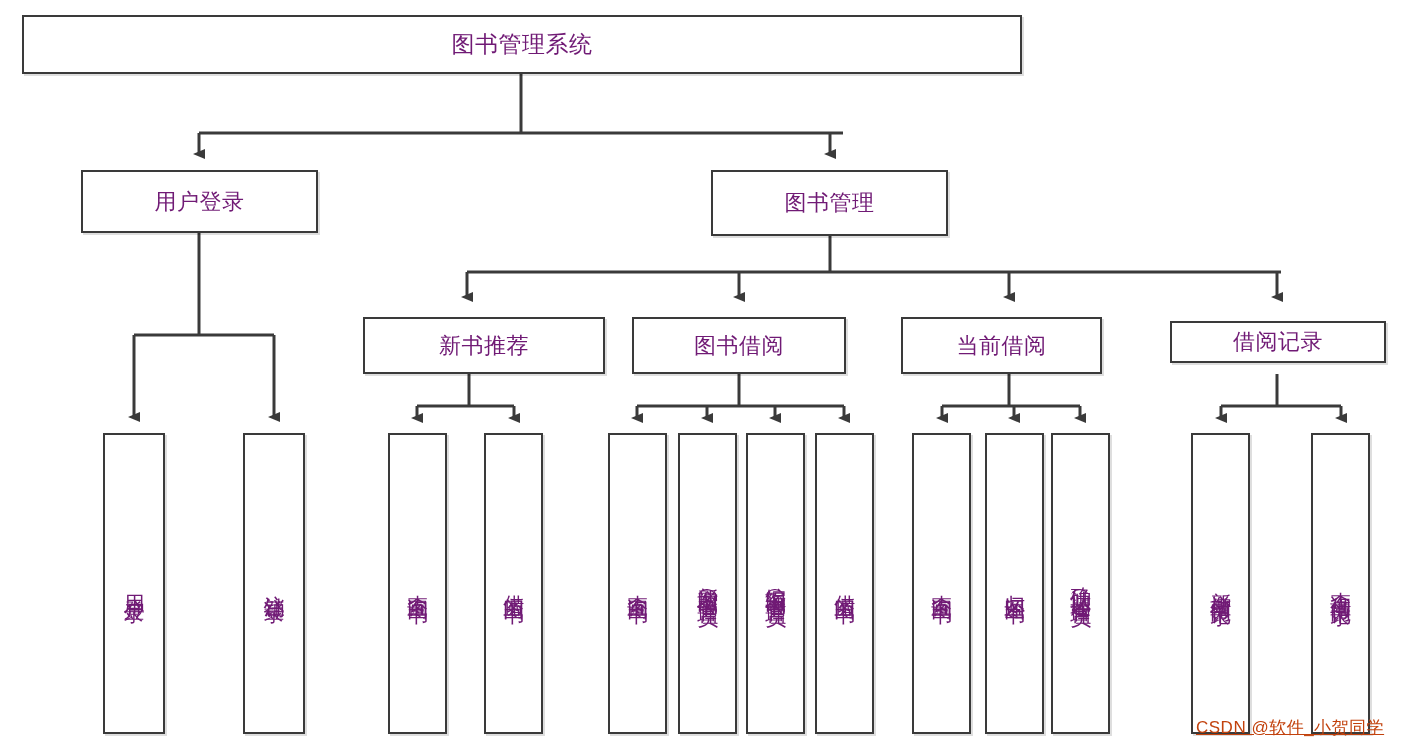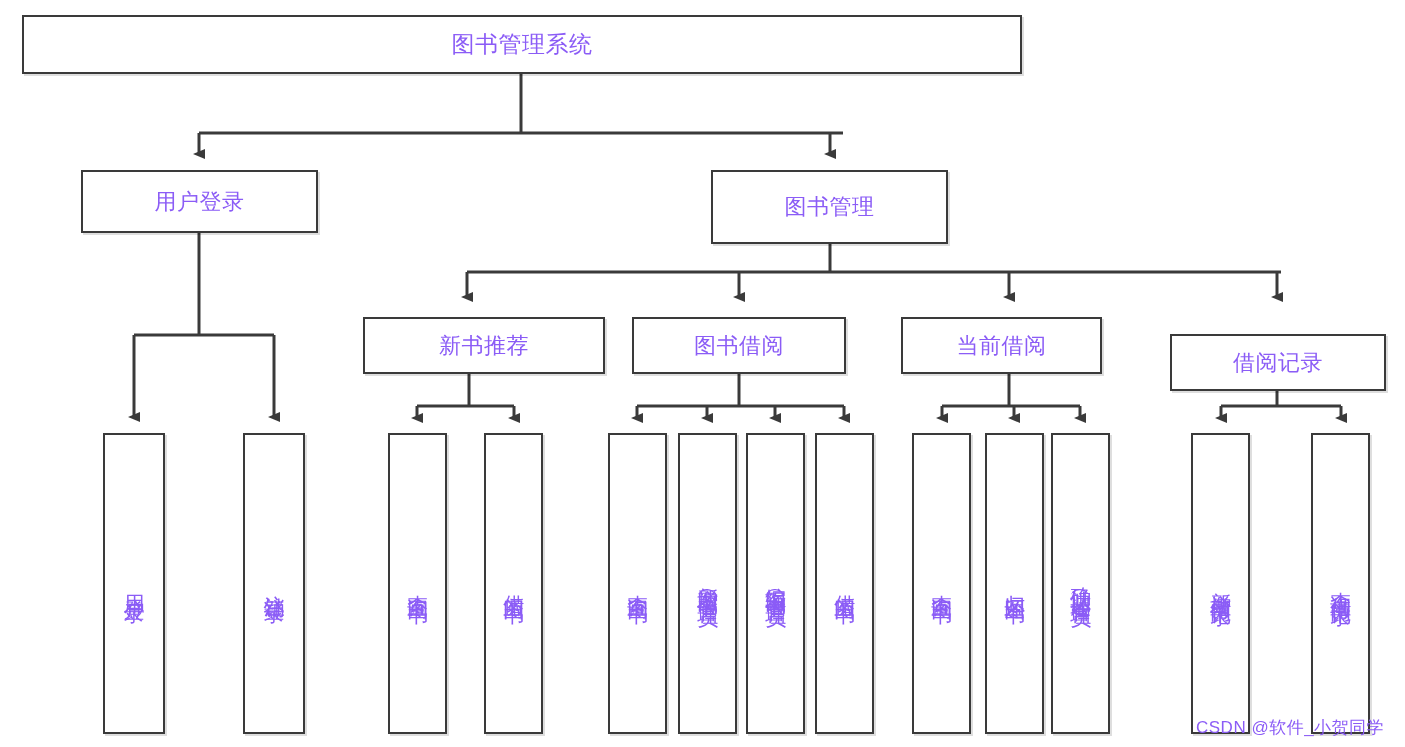--- a/index.html
+++ b/index.html
@@ -28,43 +28,44 @@
     position: absolute;
     box-sizing: border-box;
     background: #ffffff;
     border: 2.5px solid #3a3a3a;
     box-shadow: 2px 2px 0 rgba(0,0,0,0.13);
     display: flex;
     align-items: center;
     justify-content: center;
   }
   .node-label {
-    color: #8b5cf6;
+    color: #701a75;
     font-size: 22px;
     line-height: 1.25;
     letter-spacing: 0.5px;
     white-space: nowrap;
     text-align: right;
   }
   .node-box.vertical .node-label {
     writing-mode: vertical-rl;
     text-orientation: upright;
     letter-spacing: 3px;
     font-size: 21px;
     white-space: normal;
     max-height: 100%;
   }
   .node-box.root .node-label { font-size: 23px; }
   .watermark {
     position: absolute;
-    color: #8b5cf6;
+    color: #c2410c;
     font-size: 17px;
     white-space: nowrap;
     letter-spacing: 0.5px;
     pointer-events: none;
+    text-decoration: underline;
   }
 </style>
 </head>
 <body>
 
 <div id="canvas">
 
   <svg id="diagram-svg" viewBox="0 0 1405 747" xmlns="http://www.w3.org/2000/svg">
     <defs>
       <marker id="arrow" markerWidth="12" markerHeight="12" refX="5" refY="6" orient="auto" markerUnits="userSpaceOnUse">
@@ -134,37 +135,37 @@
   </svg>
 
   <div class="node-box root" style="left:22px; top:15px; width:1000px; height:59px;">
     <span class="node-label">图书管理系统</span>
   </div>
 
   <div class="node-box" style="left:81px; top:170px; width:237px; height:63px;">
     <span class="node-label">用户登录</span>
   </div>
 
-  <div class="node-box" style="left:711px; top:170px; width:237px; height:74px;">
+  <div class="node-box" style="left:711px; top:170px; width:237px; height:66px;">
     <span class="node-label">图书管理</span>
   </div>
 
   <div class="node-box" style="left:363px; top:317px; width:242px; height:57px;">
     <span class="node-label">新书推荐</span>
   </div>
 
   <div class="node-box" style="left:632px; top:317px; width:214px; height:57px;">
     <span class="node-label">图书借阅</span>
   </div>
 
   <div class="node-box" style="left:901px; top:317px; width:201px; height:57px;">
     <span class="node-label">当前借阅</span>
   </div>
 
-  <div class="node-box" style="left:1170px; top:334px; width:216px; height:57px;">
+  <div class="node-box" style="left:1170px; top:321px; width:216px; height:42px;">
     <span class="node-label">借阅记录</span>
   </div>
 
   <div class="node-box vertical" style="left:103px; top:433px; width:62px; height:301px;">
     <span class="node-label">用户登录</span>
   </div>
 
   <div class="node-box vertical" style="left:243px; top:433px; width:62px; height:301px;">
     <span class="node-label">注销登录</span>
   </div>

